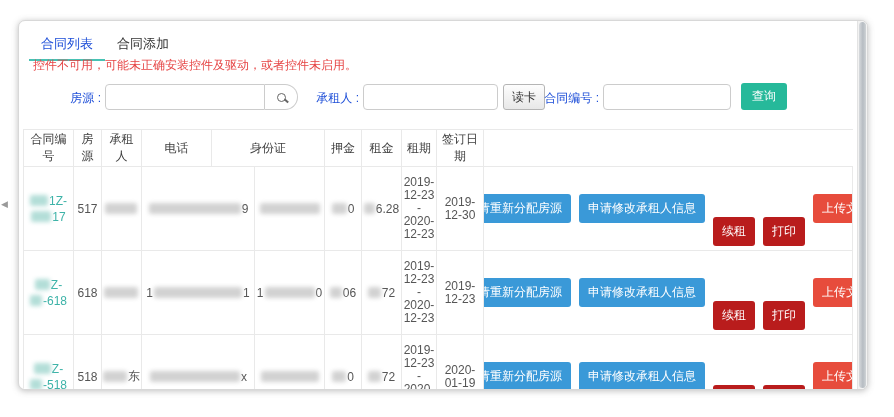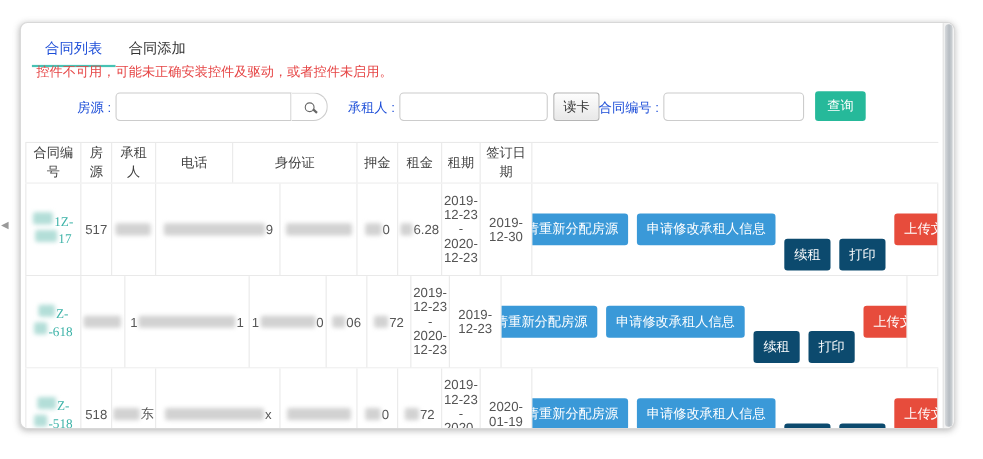--- a/index.html
+++ b/index.html
@@ -46,30 +46,30 @@
   .tr.body{height:84px;}
   .td{border-right:1px solid #e9e9e9;display:flex;align-items:center;justify-content:center;
       text-align:center;padding:2px;overflow:hidden;}
   .td:first-child{border-left:1px solid #e9e9e9;}
   .head .td{color:#404040;}
   .c0{width:51px;} .c1{width:28px;} .c2{width:40px;} .c3{width:113px;} .c4{width:70px;}
   .c5{width:37px;} .c6{width:40px;} .c7{width:35px;} .c8{width:47px;} .c9{width:369px;}
   .pre{white-space:pre-line;line-height:13px;}
   .contract-link{color:#3db3a8;text-decoration:none;display:flex;flex-direction:column;
       align-items:center;line-height:16px;cursor:pointer;}
-  .cl-line{display:flex;align-items:flex-start;gap:1px;font-family:Liberation Serif, serif;}
+  .cl-line{display:flex;align-items:center;gap:1px;}
   .blur{display:inline-block;height:11px;background:#d2d2d2;border-radius:2px;
       filter:blur(2px);vertical-align:middle;}
   .blur.teal{background:#b3ded8;}
   .frag{display:inline-flex;align-items:center;gap:1px;}
   .actions{gap:8px;}
   .abtn{border:none;border-radius:3px;color:#fff;font-size:12px;padding:6px 9px;cursor:pointer;
       white-space:nowrap;font-family:"Liberation Sans","DejaVu Sans",sans-serif;}
   .abtn.blue{background:#3a99d8;}
-  .abtn.green{background:#0c4a6e;margin-top:46px;}
+  .abtn.green{background:#b91c1c;margin-top:46px;}
   .abtn.red{background:#e74c3c;}
   
   .vscroll{position:absolute;right:0;top:0;bottom:0;width:10px;background:#f2f2f2;
       border-left:1px solid #e3e3e3;cursor:pointer;}
   .vscroll .thumb{position:absolute;left:1px;right:1px;top:1px;bottom:1px;border-radius:4px;
       background:linear-gradient(90deg,#d7dadd,#b6bcc2 55%,#cfd3d6);}
 </style>
 </head>
 <body>
 
@@ -180,20 +180,21 @@
             <span class="cl-line">
                 <span class="blur teal" style="width:15px"></span>
                 <span>Z-</span>
               </span>
             <span class="cl-line">
                 <span class="blur teal" style="width:12px"></span>
                 <span>-618</span>
               </span>
           </a>
         </div>
+        <div class="td c1">618</div>
         <div class="td c2">
             <span class="frag">
               <span class="blur" style="width:34px"></span>
               <span></span>
             </span>
           </div>
         <div class="td c3">
             <span class="frag">
               <span>1</span>
               <span class="blur" style="width:88px"></span>

